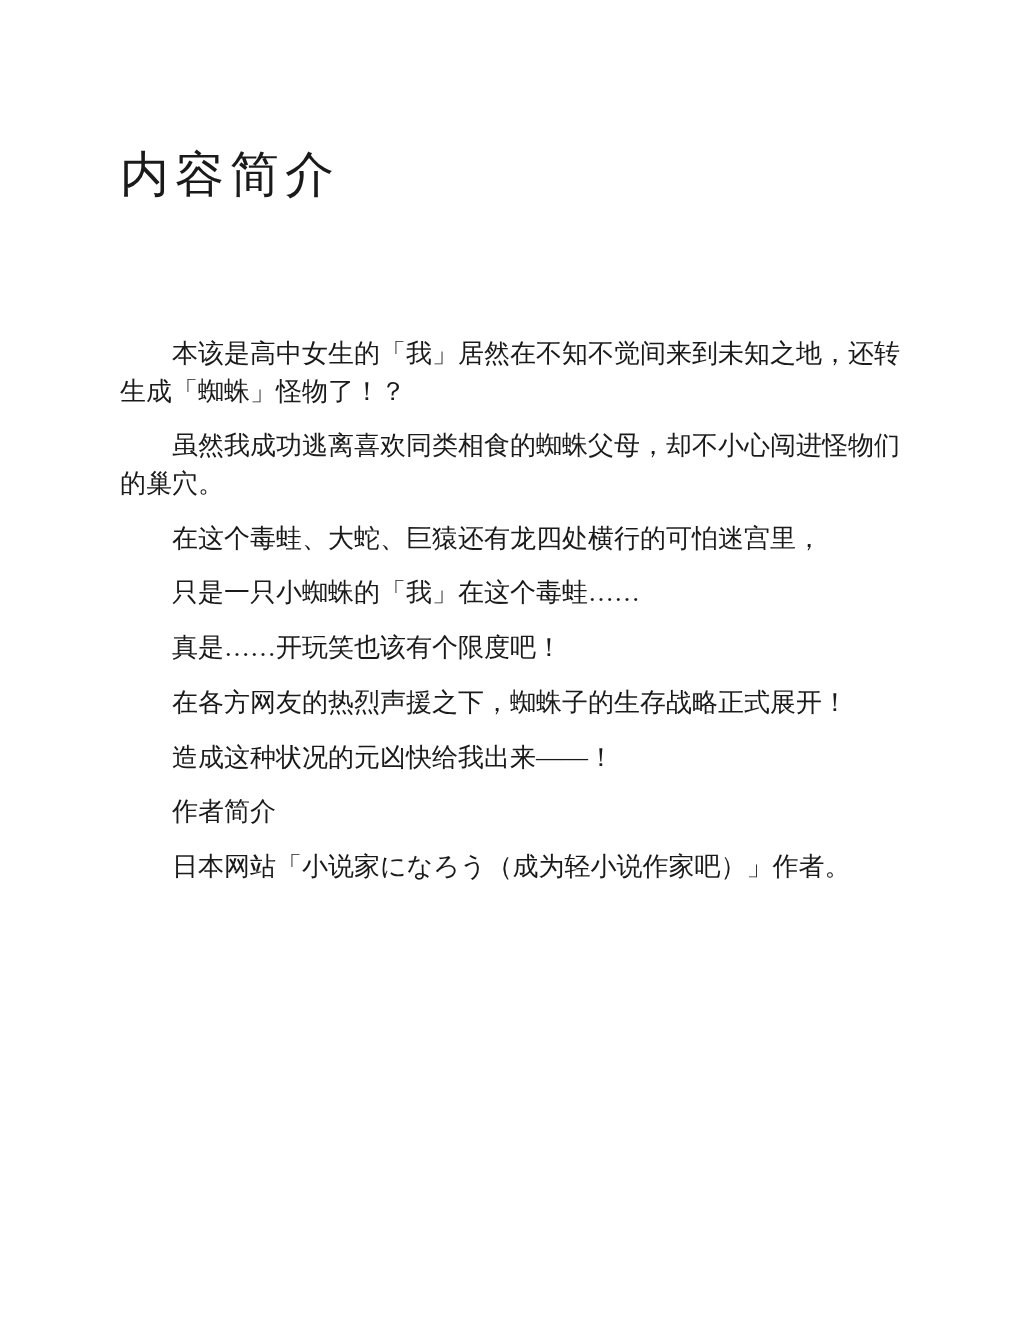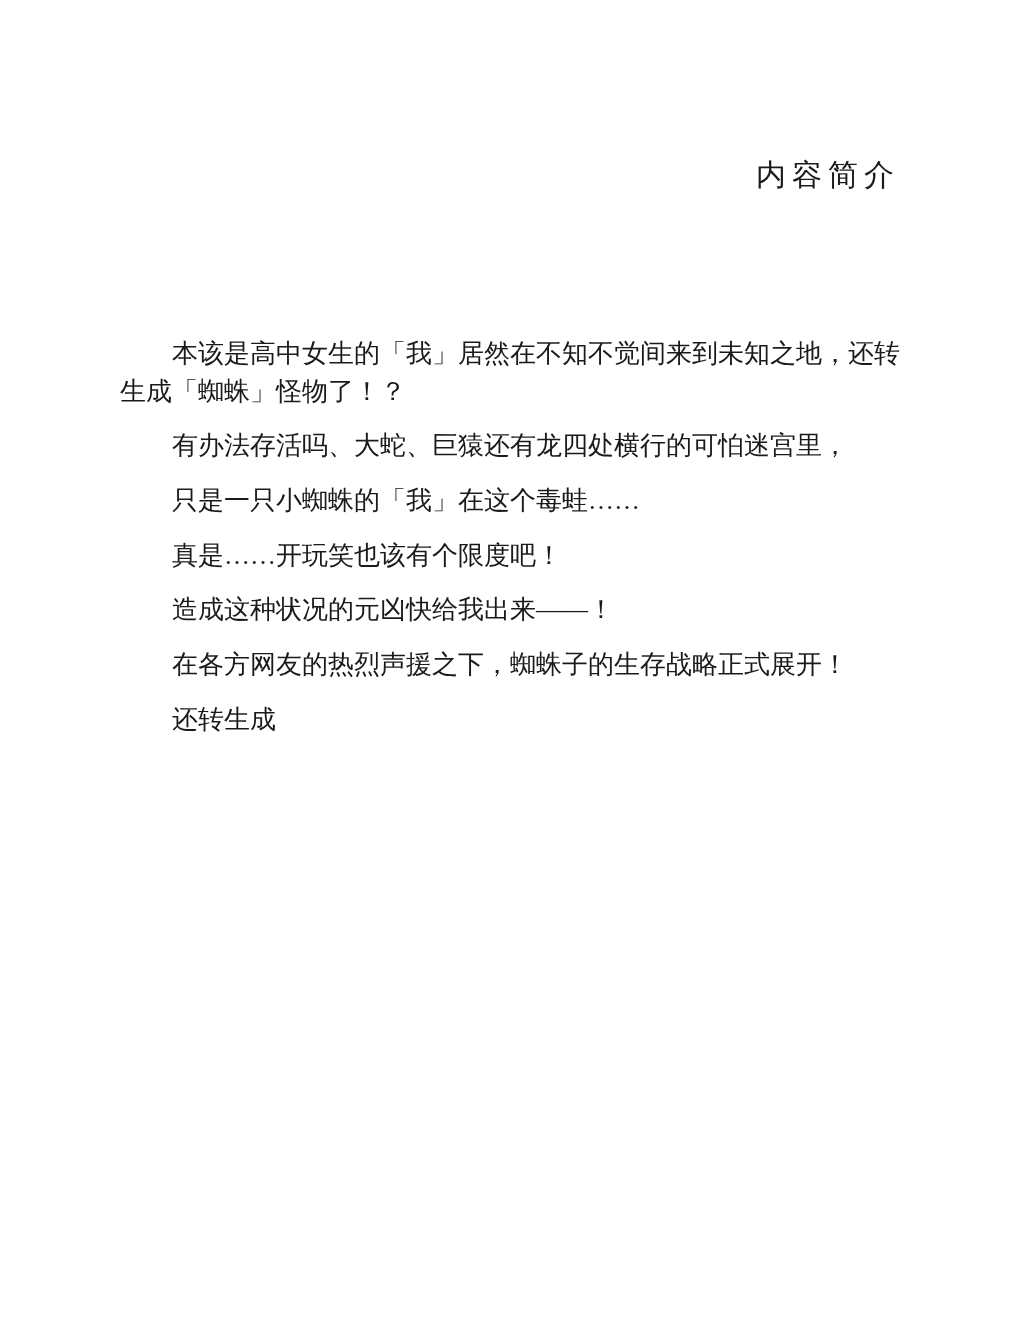--- a/index.html
+++ b/index.html
@@ -12,23 +12,23 @@
     width: 1020px;
     height: 1320px;
     background: #ffffff;
     box-sizing: border-box;
     padding: 150px 120px 0 120px;
     font-family: "Liberation Serif", "DejaVu Serif", serif;
     color: #1a1a1a;
     overflow: hidden;
   }
   .page-title {
-    font-size: 30px;
+    font-size: 49px;
     font-weight: normal;
-    text-align: right;
+    text-align: left;
     letter-spacing: 6px;
     line-height: 50px;
     margin: 0 0 135px 0;
   }
   .body-text p {
     font-size: 26px;
     line-height: 1.45;
     margin: 4px 0 17px 0;
     text-indent: 2em;
     text-align: justify;
@@ -37,20 +37,22 @@
   }
 </style>
 </head>
 <body>
 
 <div class="page">
   <h1 class="page-title">内容简介</h1>
 
   <div class="body-text">
     <p>本该是高中女生的「我」居然在不知不觉间来到未知之地，还转生成「蜘蛛」怪物了！？</p>
-    <p>有办法存活吗、大蛇、巨猿还有龙四处横行的可怕迷宫里，</p>
+    <p>虽然我成功逃离喜欢同类相食的蜘蛛父母，却不小心闯进怪物们的巢穴。</p>
+    <p>在这个毒蛙、大蛇、巨猿还有龙四处横行的可怕迷宫里，</p>
     <p>只是一只小蜘蛛的「我」在这个毒蛙……</p>
     <p>真是……开玩笑也该有个限度吧！</p>
+    <p>在各方网友的热烈声援之下，蜘蛛子的生存战略正式展开！</p>
     <p>造成这种状况的元凶快给我出来——！</p>
-    <p>在各方网友的热烈声援之下，蜘蛛子的生存战略正式展开！</p>
-    <p>还转生成</p>
+    <p>作者简介</p>
+    <p>日本网站「小说家になろう（成为轻小说作家吧）」作者。</p>
   </div>
 </div>
 
 </body></html>

